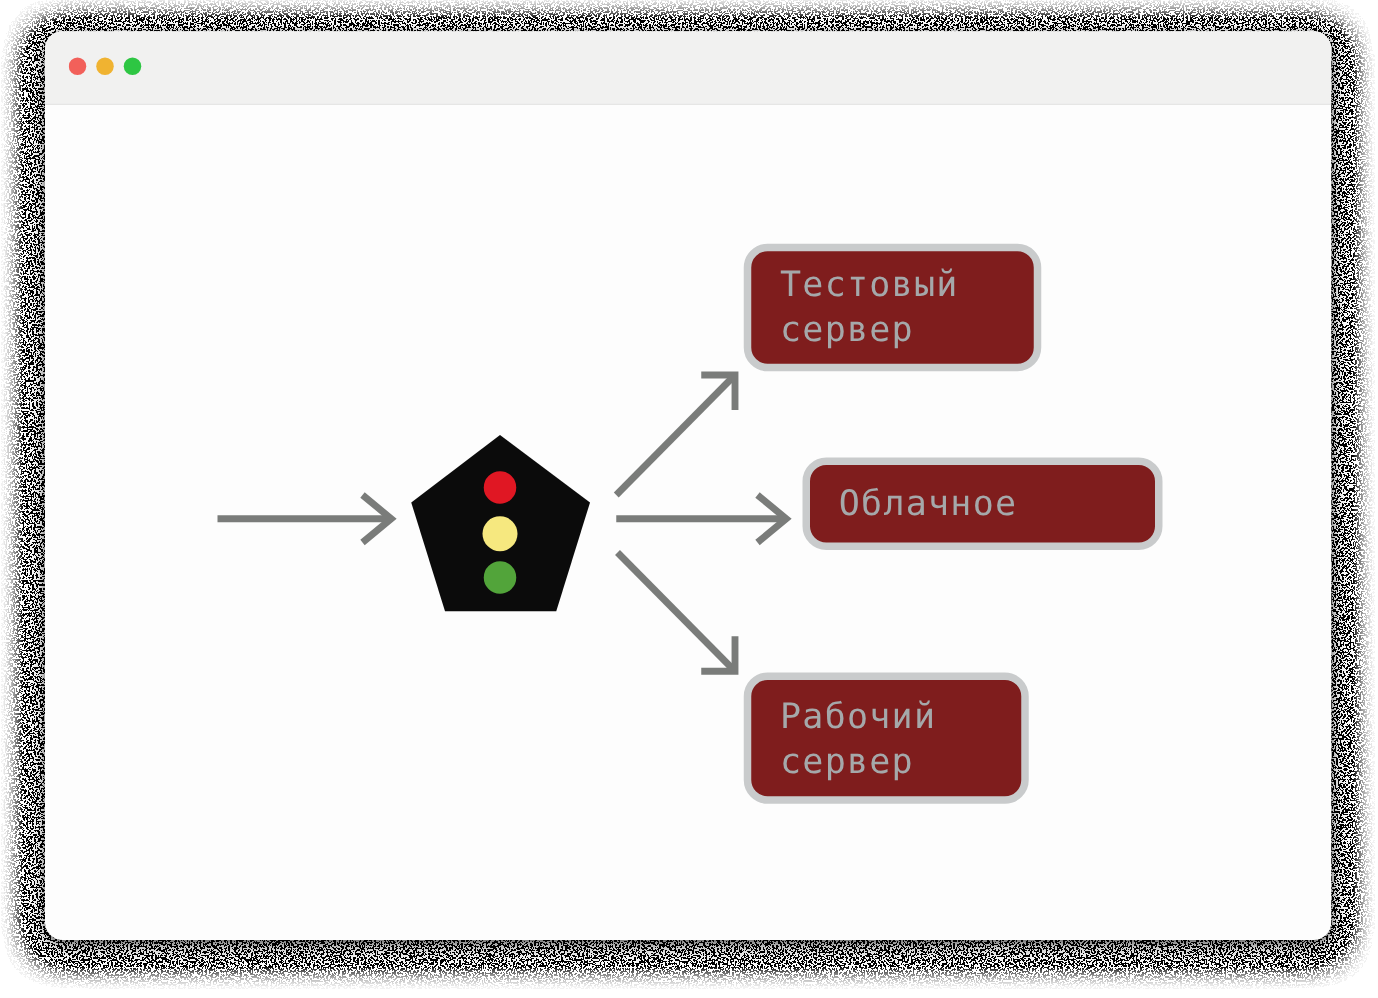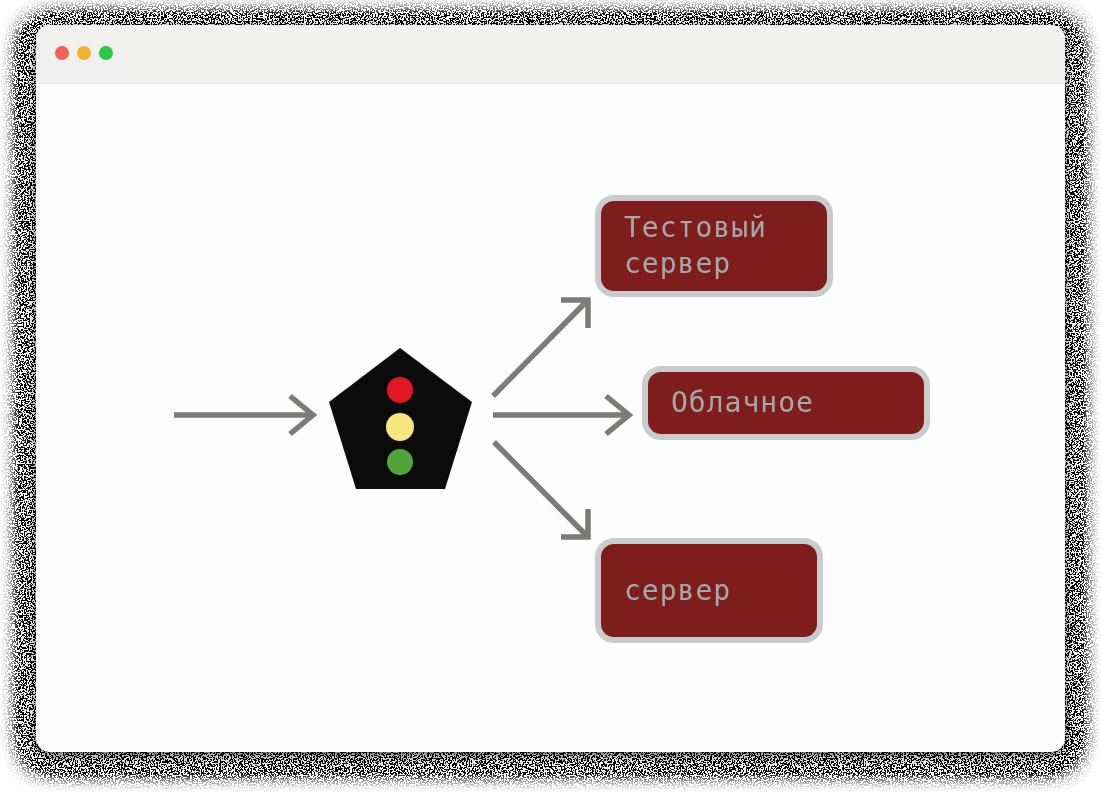--- a/index.html
+++ b/index.html
@@ -95,14 +95,15 @@
 </svg>
 
 <div class="node" id="node-test">
   <span>Тестовый</span>
   <span>сервер</span>
 </div>
 <div class="node" id="node-cloud">
   <span>Облачное</span>
 </div>
 <div class="node" id="node-prod">
+  <span>Рабочий</span>
   <span>сервер</span>
 </div>
 
 </body></html>

